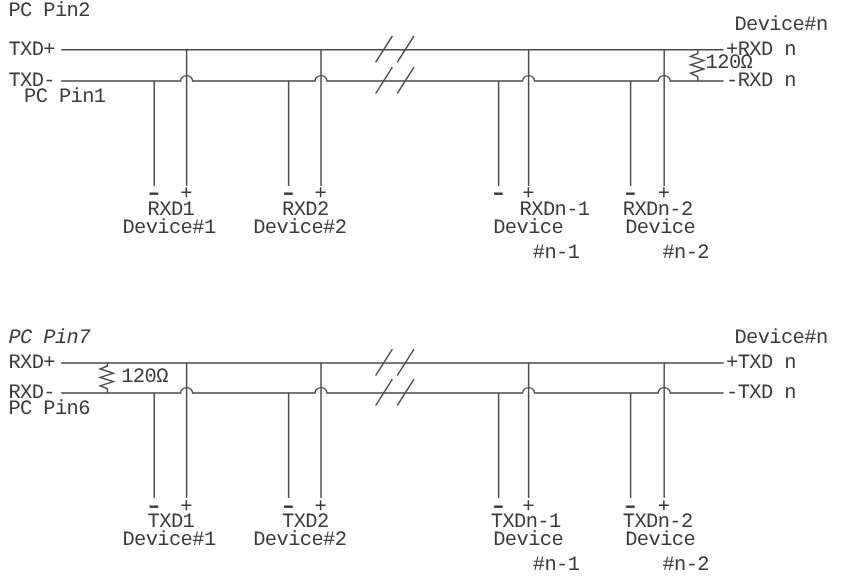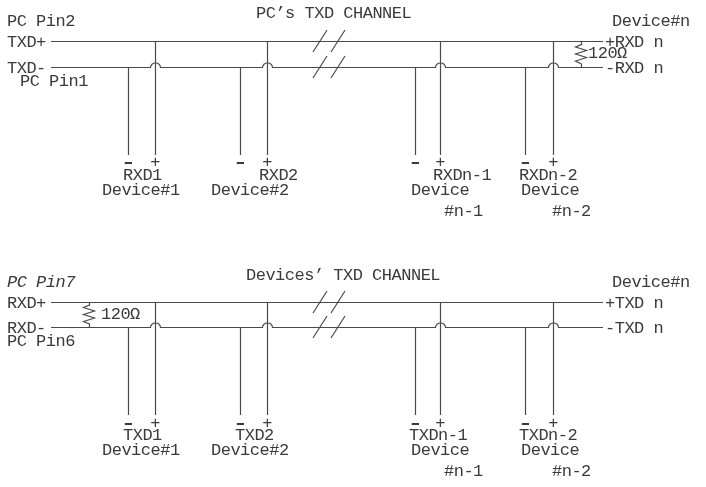--- a/index.html
+++ b/index.html
@@ -47,53 +47,51 @@
       <path d="M313 313 L327 291 M331 313 L345 291 M313 338 L327 316 M331 338 L345 316"></path>
 
       <path d="M128.5 327.5 V415 M240.5 327.5 V415 M415.5 327.5 V415 M525.5 327.5 V415"></path>
 
       <path d="M155.5 302.5 V415 M267.5 302.5 V415 M440.5 302.5 V415 M553.5 302.5 V415"></path>
 
       <path d="M89.5 302.5 V305 L83.5 307.5 L94.5 311 L83.5 314.5 L94.5 318 L83.5 321.5 L89.5 324 V327.5"></path>
     </g>
   </svg>
 
-  <div class="lbl" style="left:256px;top:5px;">PC’s TXD CHANNEL</div>
-  <div class="lbl" style="left:7px;top:13px;">PC Pin2</div>
+  <div class="lbl" style="left:7px;top:1px;">PC Pin2</div>
   <div class="lbl" style="left:7px;top:34px;">TXD+</div>
   <div class="lbl" style="left:7px;top:60px;">TXD-</div>
   <div class="lbl" style="left:20px;top:73px;text-align:center;">PC Pin1</div>
   <div class="lbl" style="left:612px;top:13px;">Device#n</div>
   <div class="lbl" style="left:605px;top:34px;">+RXD n</div>
   <div class="lbl" style="left:605px;top:60px;">-RXD n</div>
   <div class="lbl" style="left:588px;top:45px;">120Ω</div>
 
   <div class="lbl term term-minus" style="left:117px;top:154px;">-</div>
   <div class="lbl term" style="left:144px;top:154px;">+</div>
   <div class="lbl" style="left:123px;top:167px;">RXD1</div>
   <div class="lbl" style="left:102px;top:182px;">Device#1</div>
 
   <div class="lbl term term-minus" style="left:229px;top:154px;">-</div>
   <div class="lbl term" style="left:256px;top:154px;">+</div>
-  <div class="lbl" style="left:235px;top:167px;margin-left:24px;">RXD2</div>
+  <div class="lbl" style="left:235px;top:167px;">RXD2</div>
   <div class="lbl" style="left:211px;top:182px;">Device#2</div>
 
   <div class="lbl term term-minus" style="left:404px;top:154px;">-</div>
   <div class="lbl term" style="left:429px;top:154px;">+</div>
   <div class="lbl" style="left:409px;top:167px;margin-left:24px;">RXDn-1</div>
   <div class="lbl" style="left:411px;top:182px;">Device</div>
   <div class="lbl" style="left:444px;top:203px;">#n-1</div>
 
   <div class="lbl term term-minus" style="left:514px;top:154px;">-</div>
   <div class="lbl term" style="left:542px;top:154px;">+</div>
   <div class="lbl" style="left:519px;top:167px;">RXDn-2</div>
   <div class="lbl" style="left:521px;top:182px;">Device</div>
   <div class="lbl" style="left:552px;top:203px;">#n-2</div>
 
-  <div class="lbl" style="left:246px;top:267px;">Devices’ TXD CHANNEL</div>
   <div class="lbl" style="left:7px;top:274px;font-style:italic;">PC Pin7</div>
   <div class="lbl" style="left:7px;top:295px;">RXD+</div>
   <div class="lbl" style="left:7px;top:320px;">RXD-</div>
   <div class="lbl" style="left:7px;top:333px;">PC Pin6</div>
   <div class="lbl" style="left:612px;top:274px;">Device#n</div>
   <div class="lbl" style="left:605px;top:295px;font-family:Liberation Mono, monospace;">+TXD n</div>
   <div class="lbl" style="left:605px;top:320px;">-TXD n</div>
   <div class="lbl" style="left:101px;top:306px;">120Ω</div>
 
   <div class="lbl term term-minus" style="left:117px;top:415px;">-</div>

